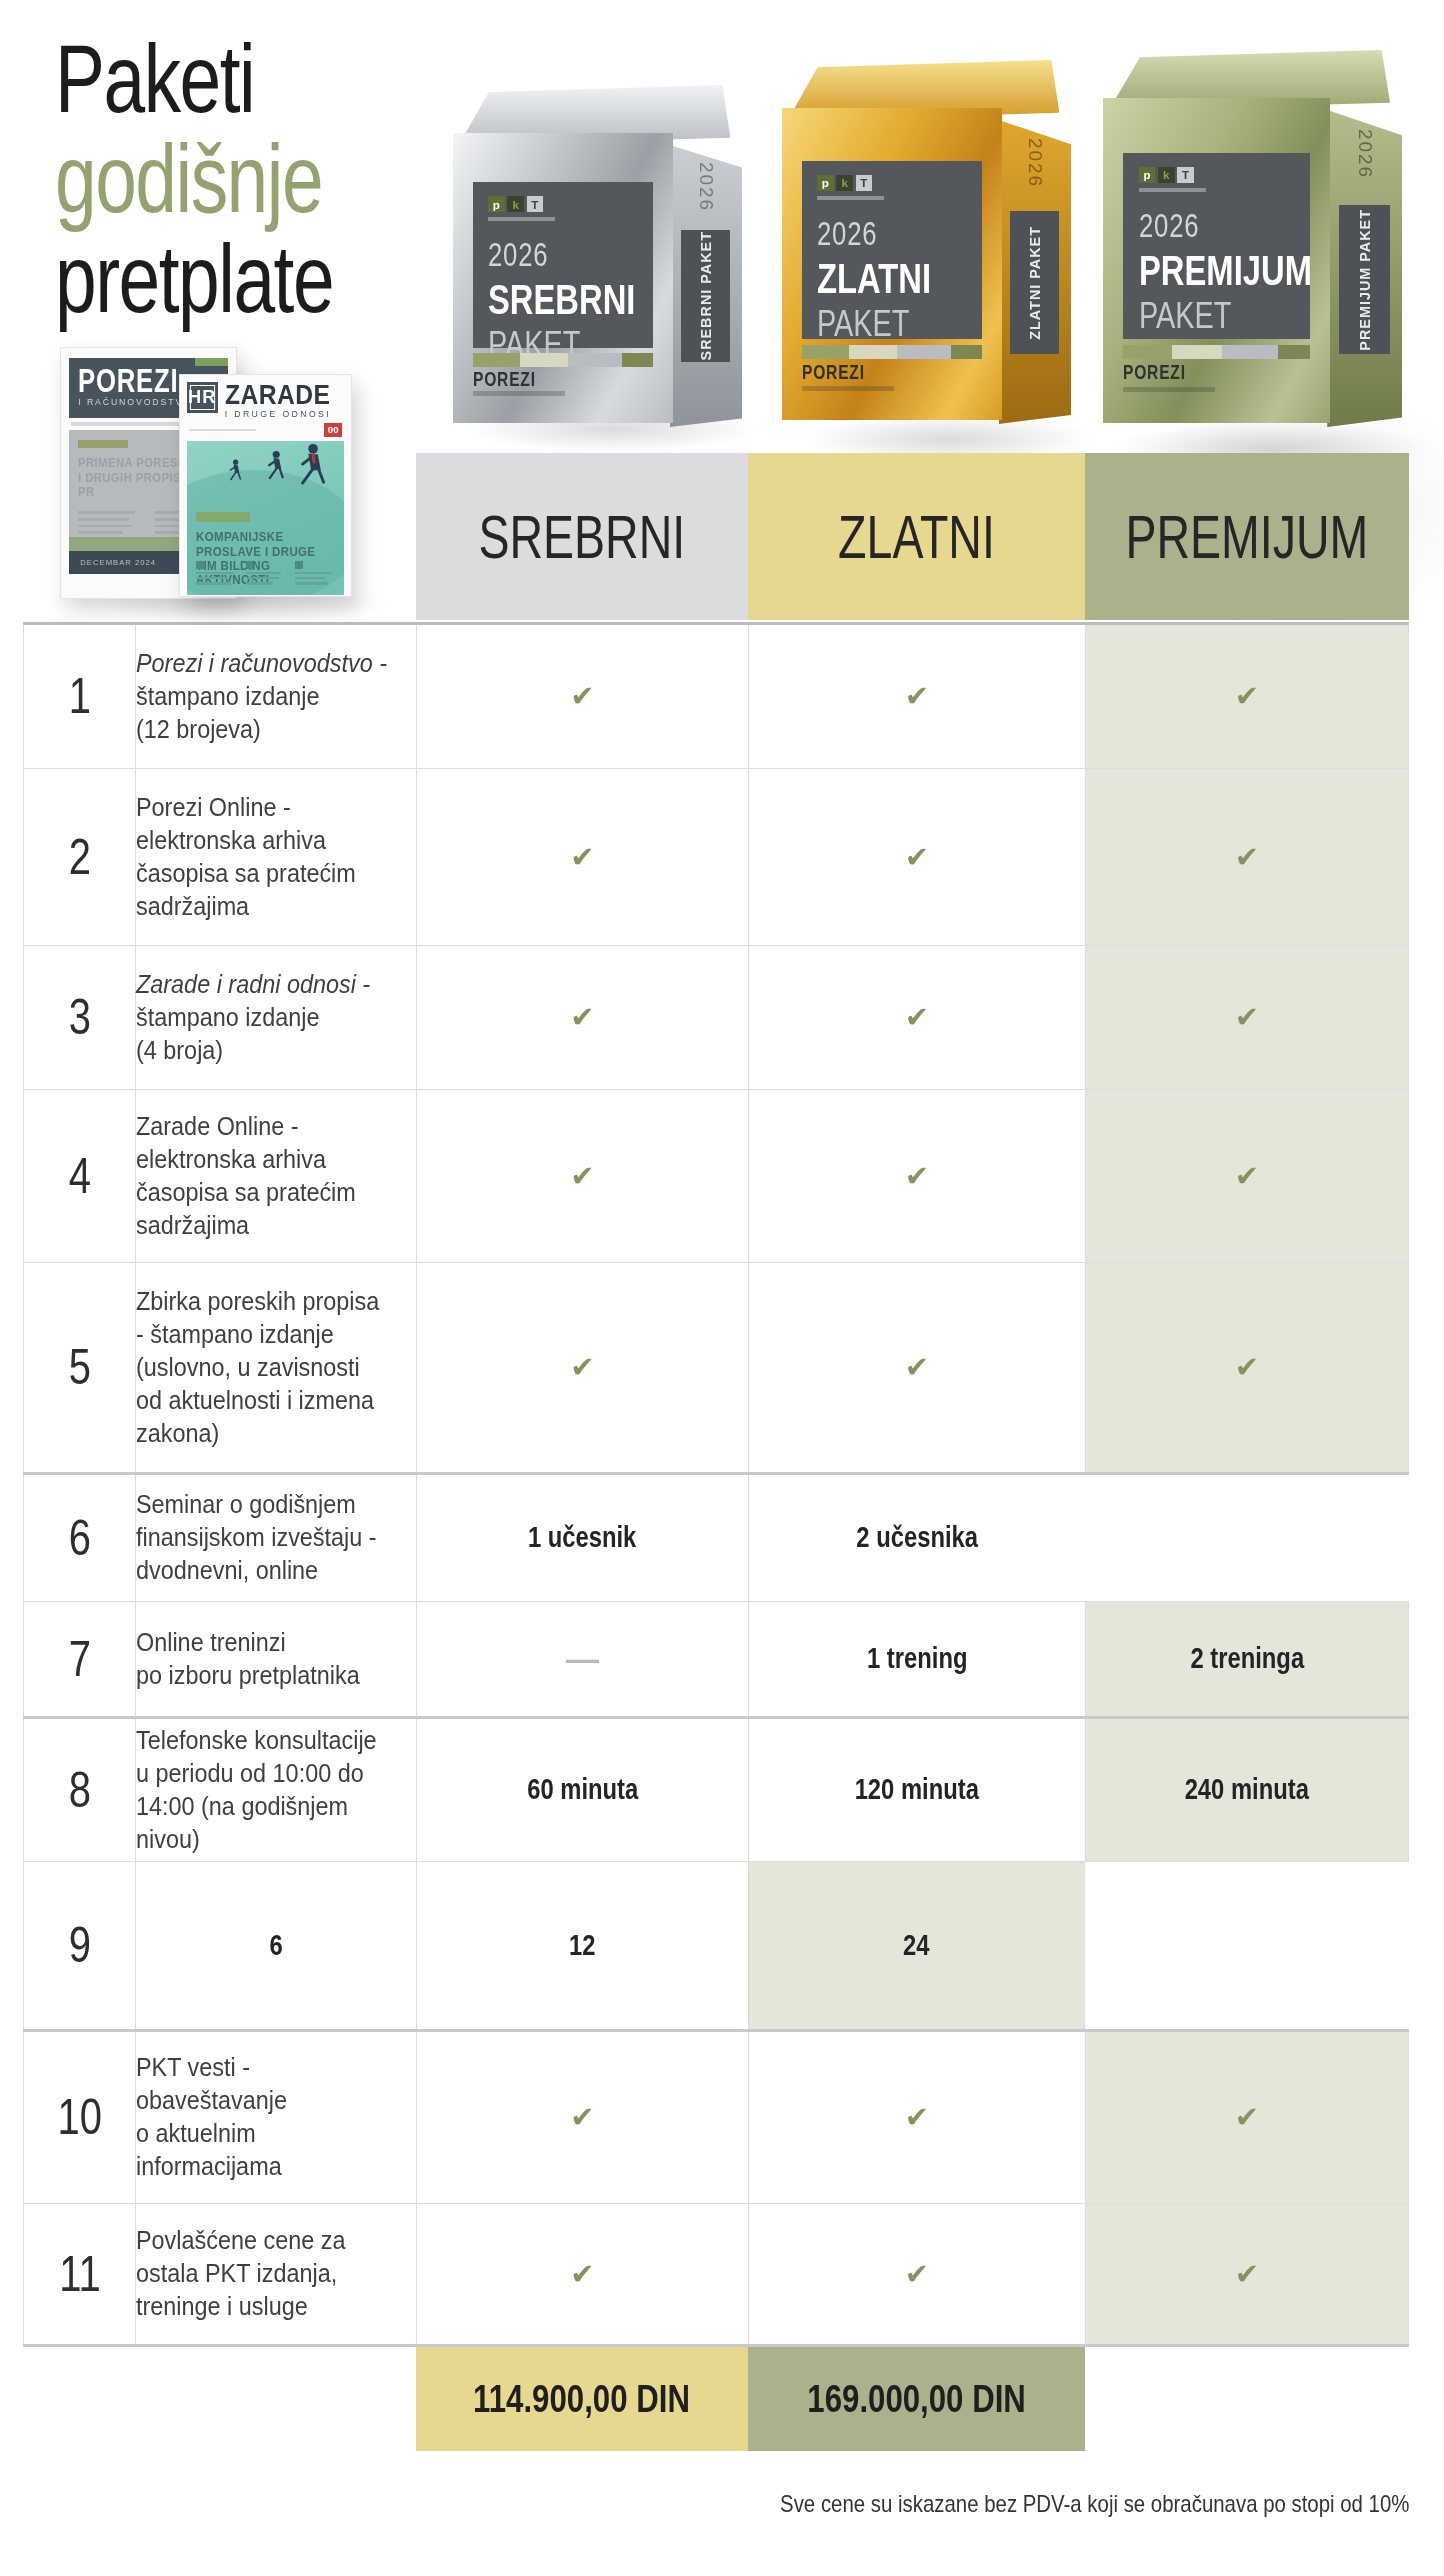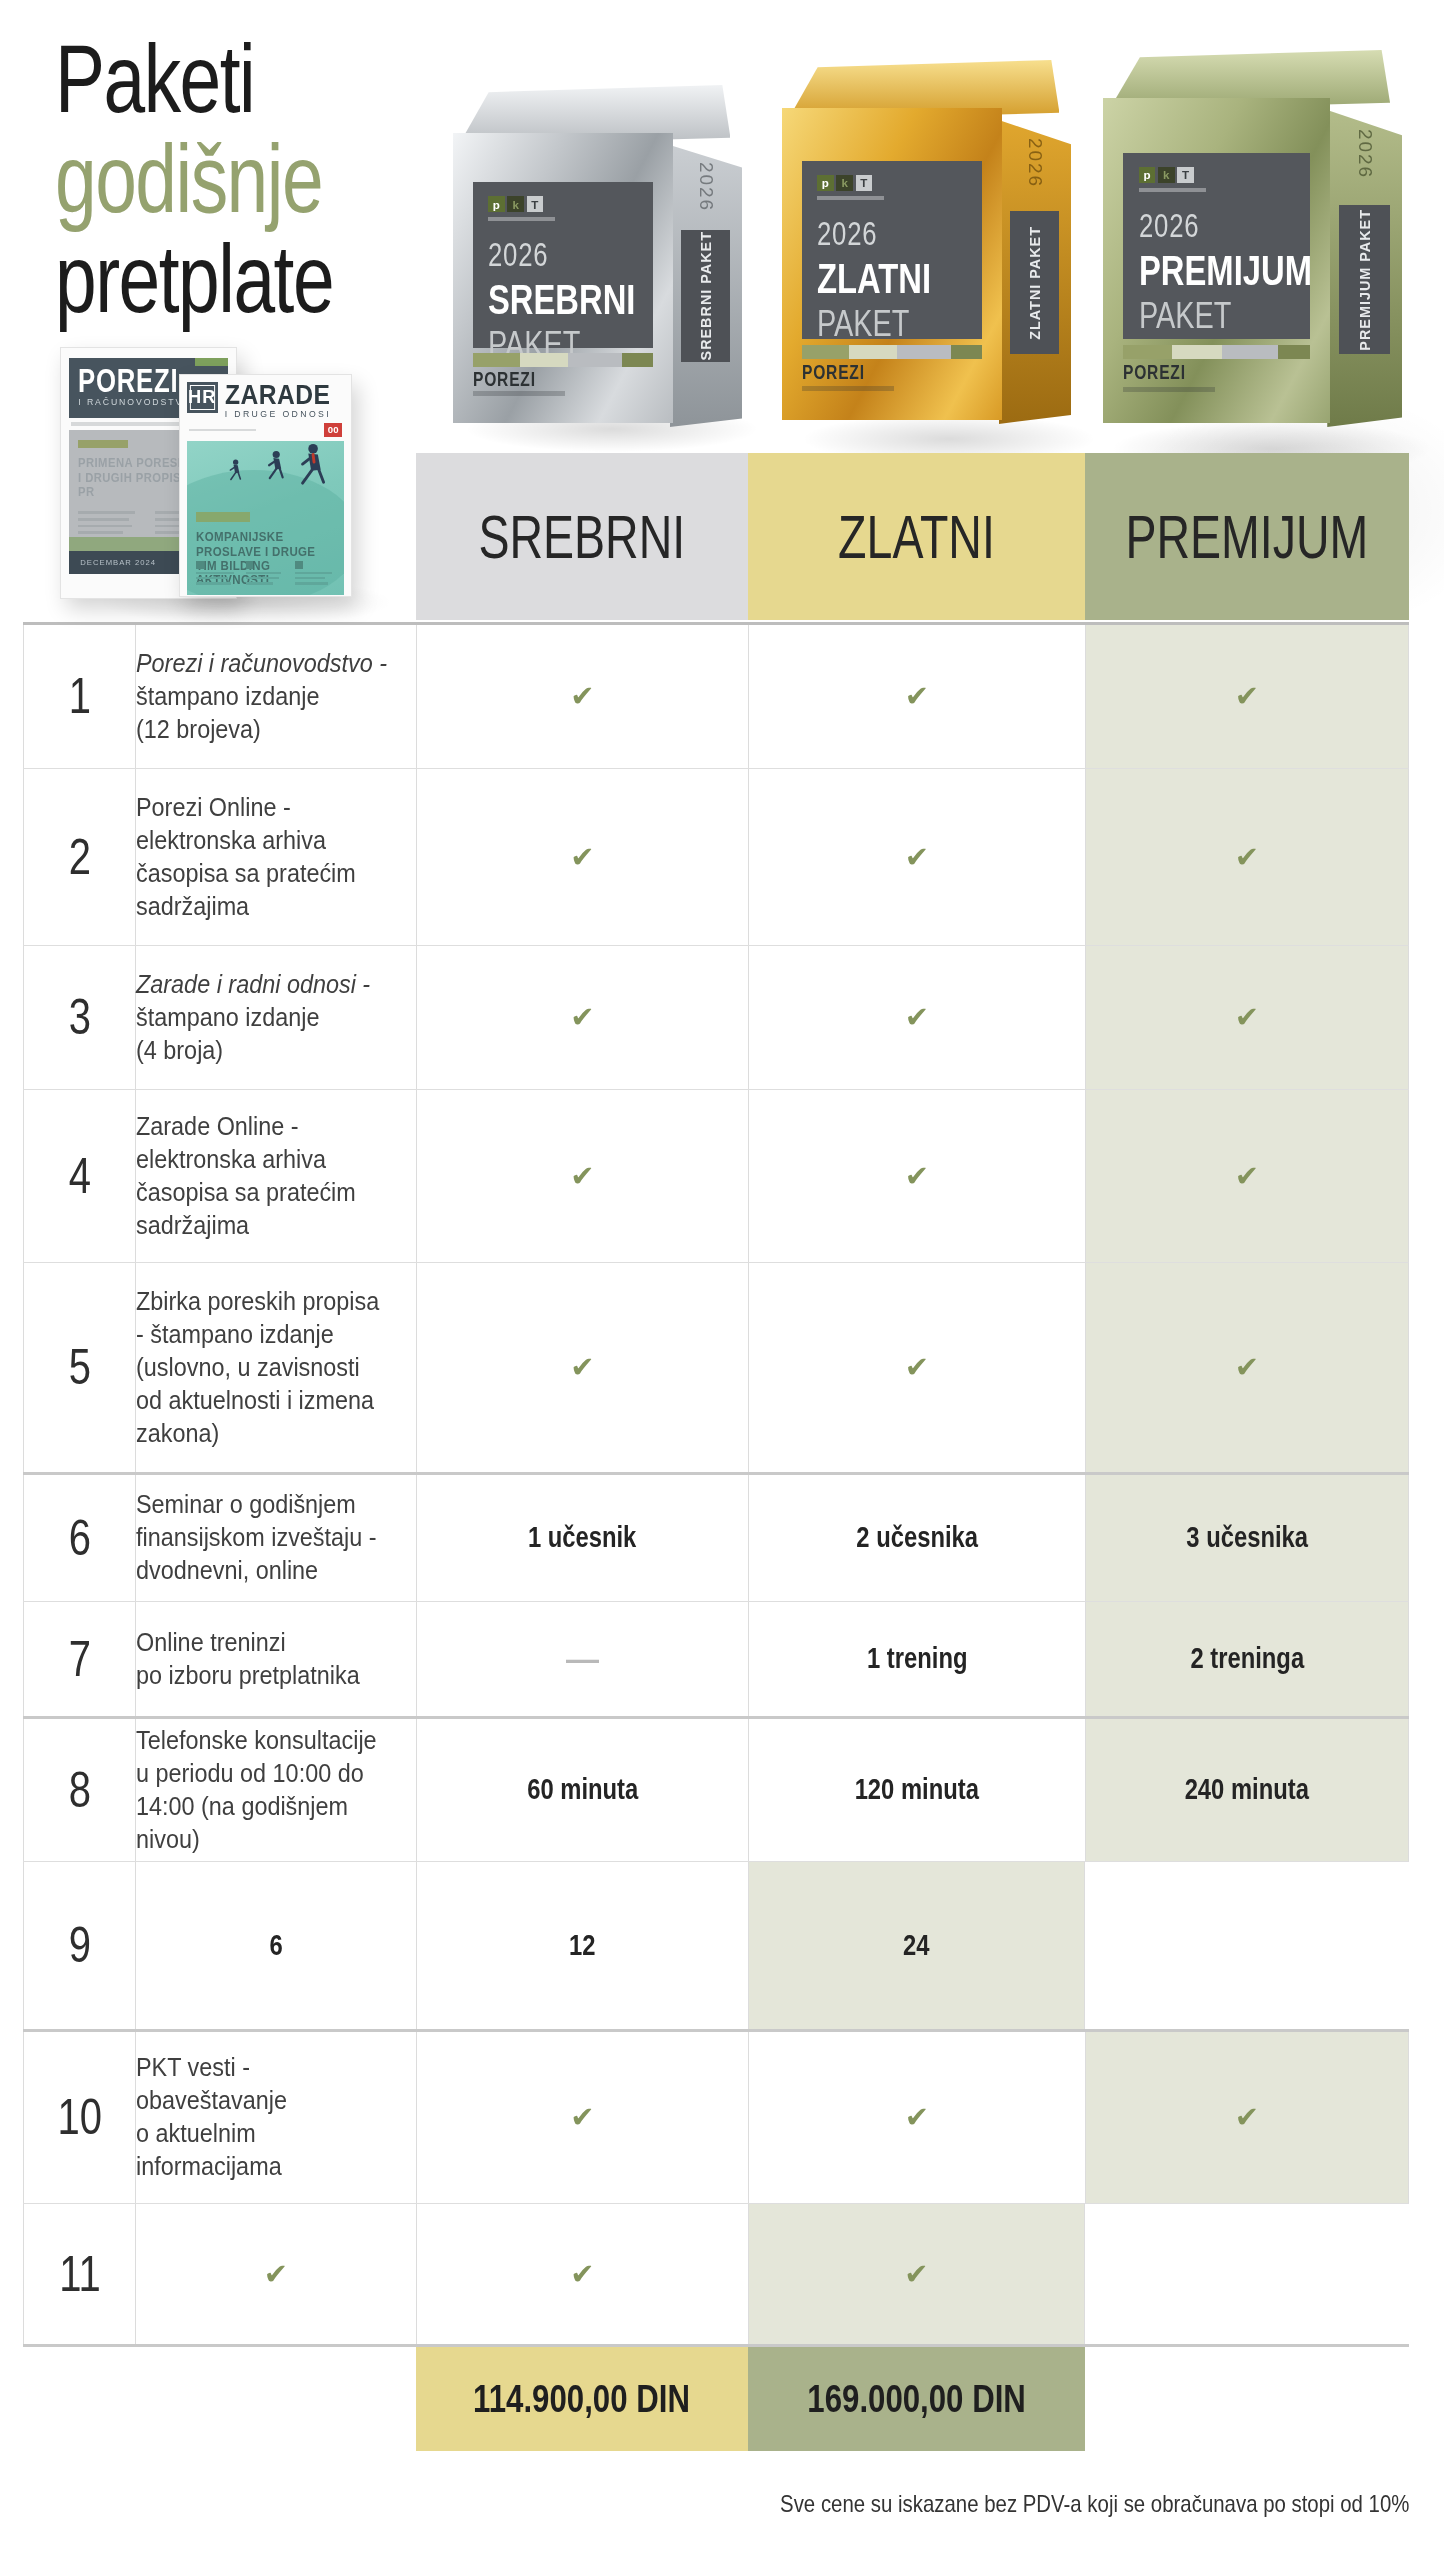--- a/index.html
+++ b/index.html
@@ -450,23 +450,20 @@
         </div>
         <div class="cell desc">
           <span class="desc-in"><span>Seminar o godišnjem</span><br><span>finansijskom izveštaju -</span><br><span>dvodnevni, online</span></span>
         </div>
         <div class="cell">
           <span class="val-text cx" style="transform: scaleX(0.82);">1 učesnik</span>
         </div>
         <div class="cell">
           <span class="val-text cx" style="transform: scaleX(0.82);">2 učesnika</span>
         </div>
-        <div class="cell prem last">
-          <span class="val-text cx" style="transform: scaleX(0.82);">3 učesnika</span>
-        </div>
       </div>
       <div class="trow" style="height: 115px;">
         <div class="cell num">
           <span class="cx" style="transform:scaleX(.8);">7</span>
         </div>
         <div class="cell desc">
           <span class="desc-in"><span>Online treninzi</span><br><span>po izboru pretplatnika</span></span>
         </div>
         <div class="cell">
           <span class="val-dash">—</span>
@@ -522,20 +519,23 @@
         <div class="cell">
           <span class="val-check">✔</span>
         </div>
         <div class="cell prem last">
           <span class="val-check">✔</span>
         </div>
       </div>
       <div class="trow" style="height: 141px;">
         <div class="cell num">
           <span class="cx" style="transform:scaleX(.8);">11</span>
+        </div>
+        <div class="cell desc">
+          <span class="desc-in"><span>Povlašćene cene za</span><br><span>ostala PKT izdanja,</span><br><span>treninge i usluge</span></span>
         </div>
         <div class="cell">
           <span class="val-check">✔</span>
         </div>
         <div class="cell">
           <span class="val-check">✔</span>
         </div>
         <div class="cell prem last">
           <span class="val-check">✔</span>
         </div>

